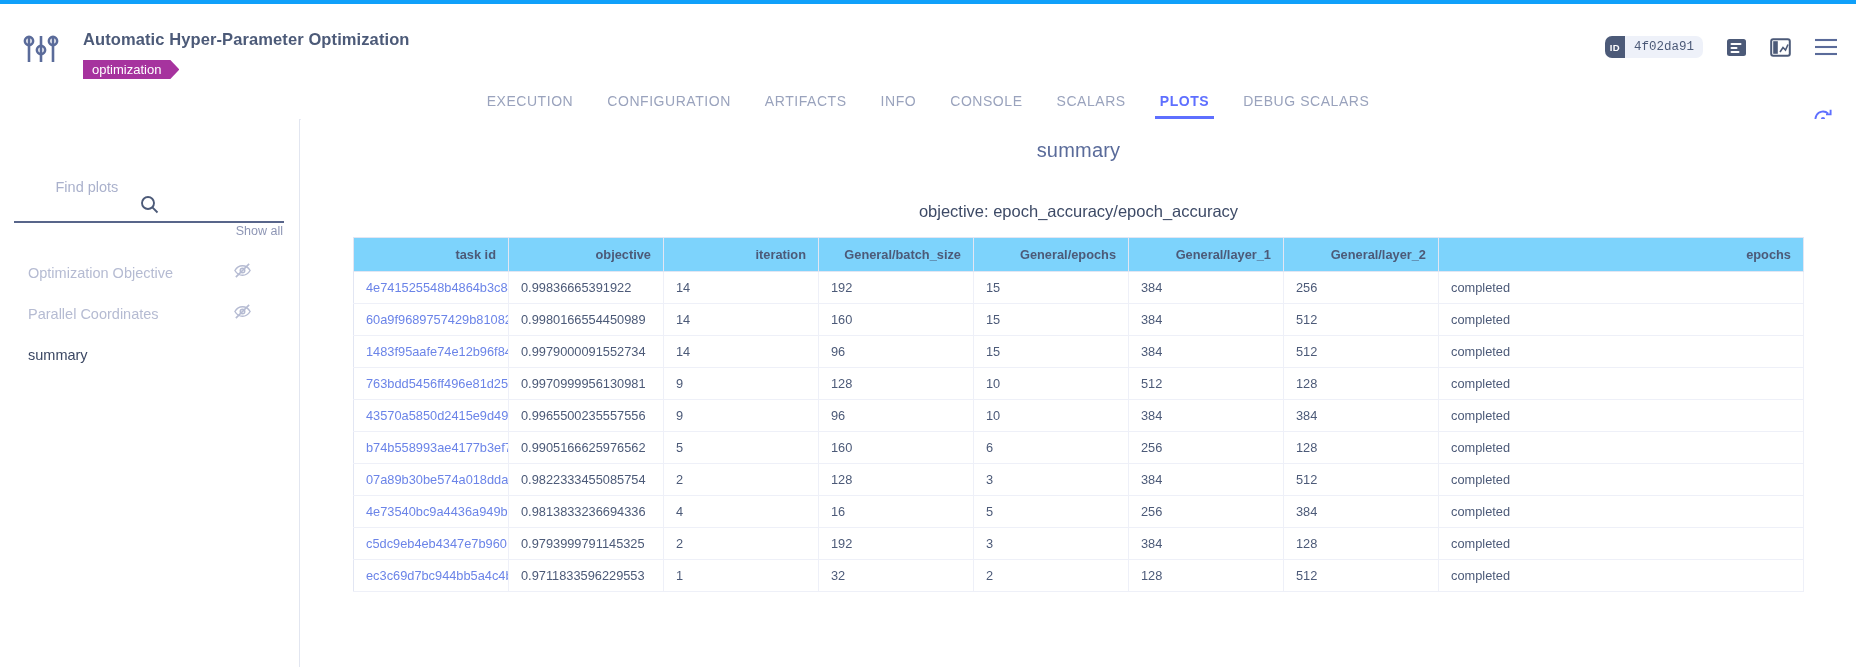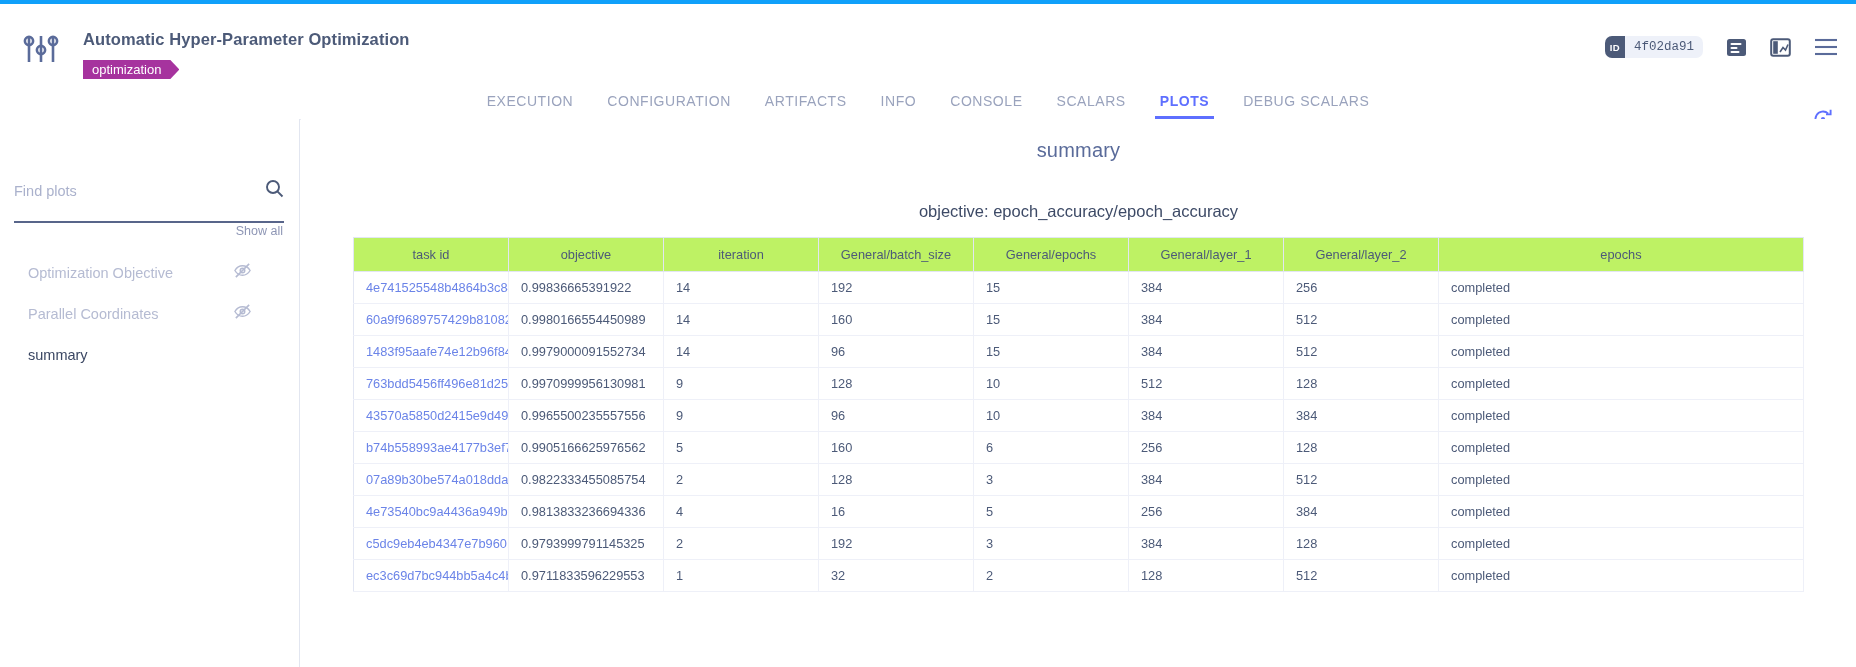--- a/index.html
+++ b/index.html
@@ -80,22 +80,22 @@
   }
   .refresh-icon { position:absolute; right:22px; top:108px; color:#5e6fff; cursor:pointer; }
 
   
   .sidebar {
     position:absolute; top:119px; left:0; width:300px; height:548px;
     background:#fff; border-right:1px solid #e2e6f0;
   }
   .search-wrap {
     position:absolute; top:60px; left:14px; width:270px;
-    border-bottom:2px solid #58658a; padding-bottom:19px;
-    display:flex; align-items:center;
+    border-bottom:2px solid #58658a; padding-bottom:3px;
+    display:flex; align-items:center;flex-direction:column;
   }
   .search-input {
     border:none; outline:none; background:transparent; flex:1;
     font-size:14.5px; color:#5a6b9a; font-family:"Liberation Sans", sans-serif;
   }
   .search-input::placeholder { color:#aab1cc; }
   .search-icon { color:#4c5a78; flex:none; }
   .show-all {
     position:absolute; top:105px; right:16px;
     font-size:12.5px; color:#8e96b5; cursor:pointer;
@@ -117,21 +117,21 @@
   .plot-title {
     text-align:center; font-size:16.5px; color:#3d4a66; margin-top:40px;
   }
   .table-wrap { margin:16px 52px 0 52px; }
   table.summary-table {
     width:100%; border-collapse:collapse;
     font-size:12.8px; color:#4c5a78;
     border:1px solid #e2e6f3;
   }
   table.summary-table thead th {
-    background:#bef264; text-align:center; font-weight:normal;
+    background:#7dd3fc; text-align:right; font-weight:bold;
     padding:9px 12px; border-right:1px solid #e2e6f3; border-bottom:1px solid #e2e6f3;
     color:#4c5a78; white-space:nowrap;
   }
   table.summary-table tbody td {
     padding:8px 12px; border-right:1px solid #eef0f8; border-bottom:1px solid #eef0f8;
     white-space:nowrap; overflow:hidden; text-overflow:clip;
   }
   table.summary-table tbody tr td:first-child { max-width:155px; }
   .task-link { color:#6b84e8; cursor:pointer; }
   .col-taskid  { width:155px; }

